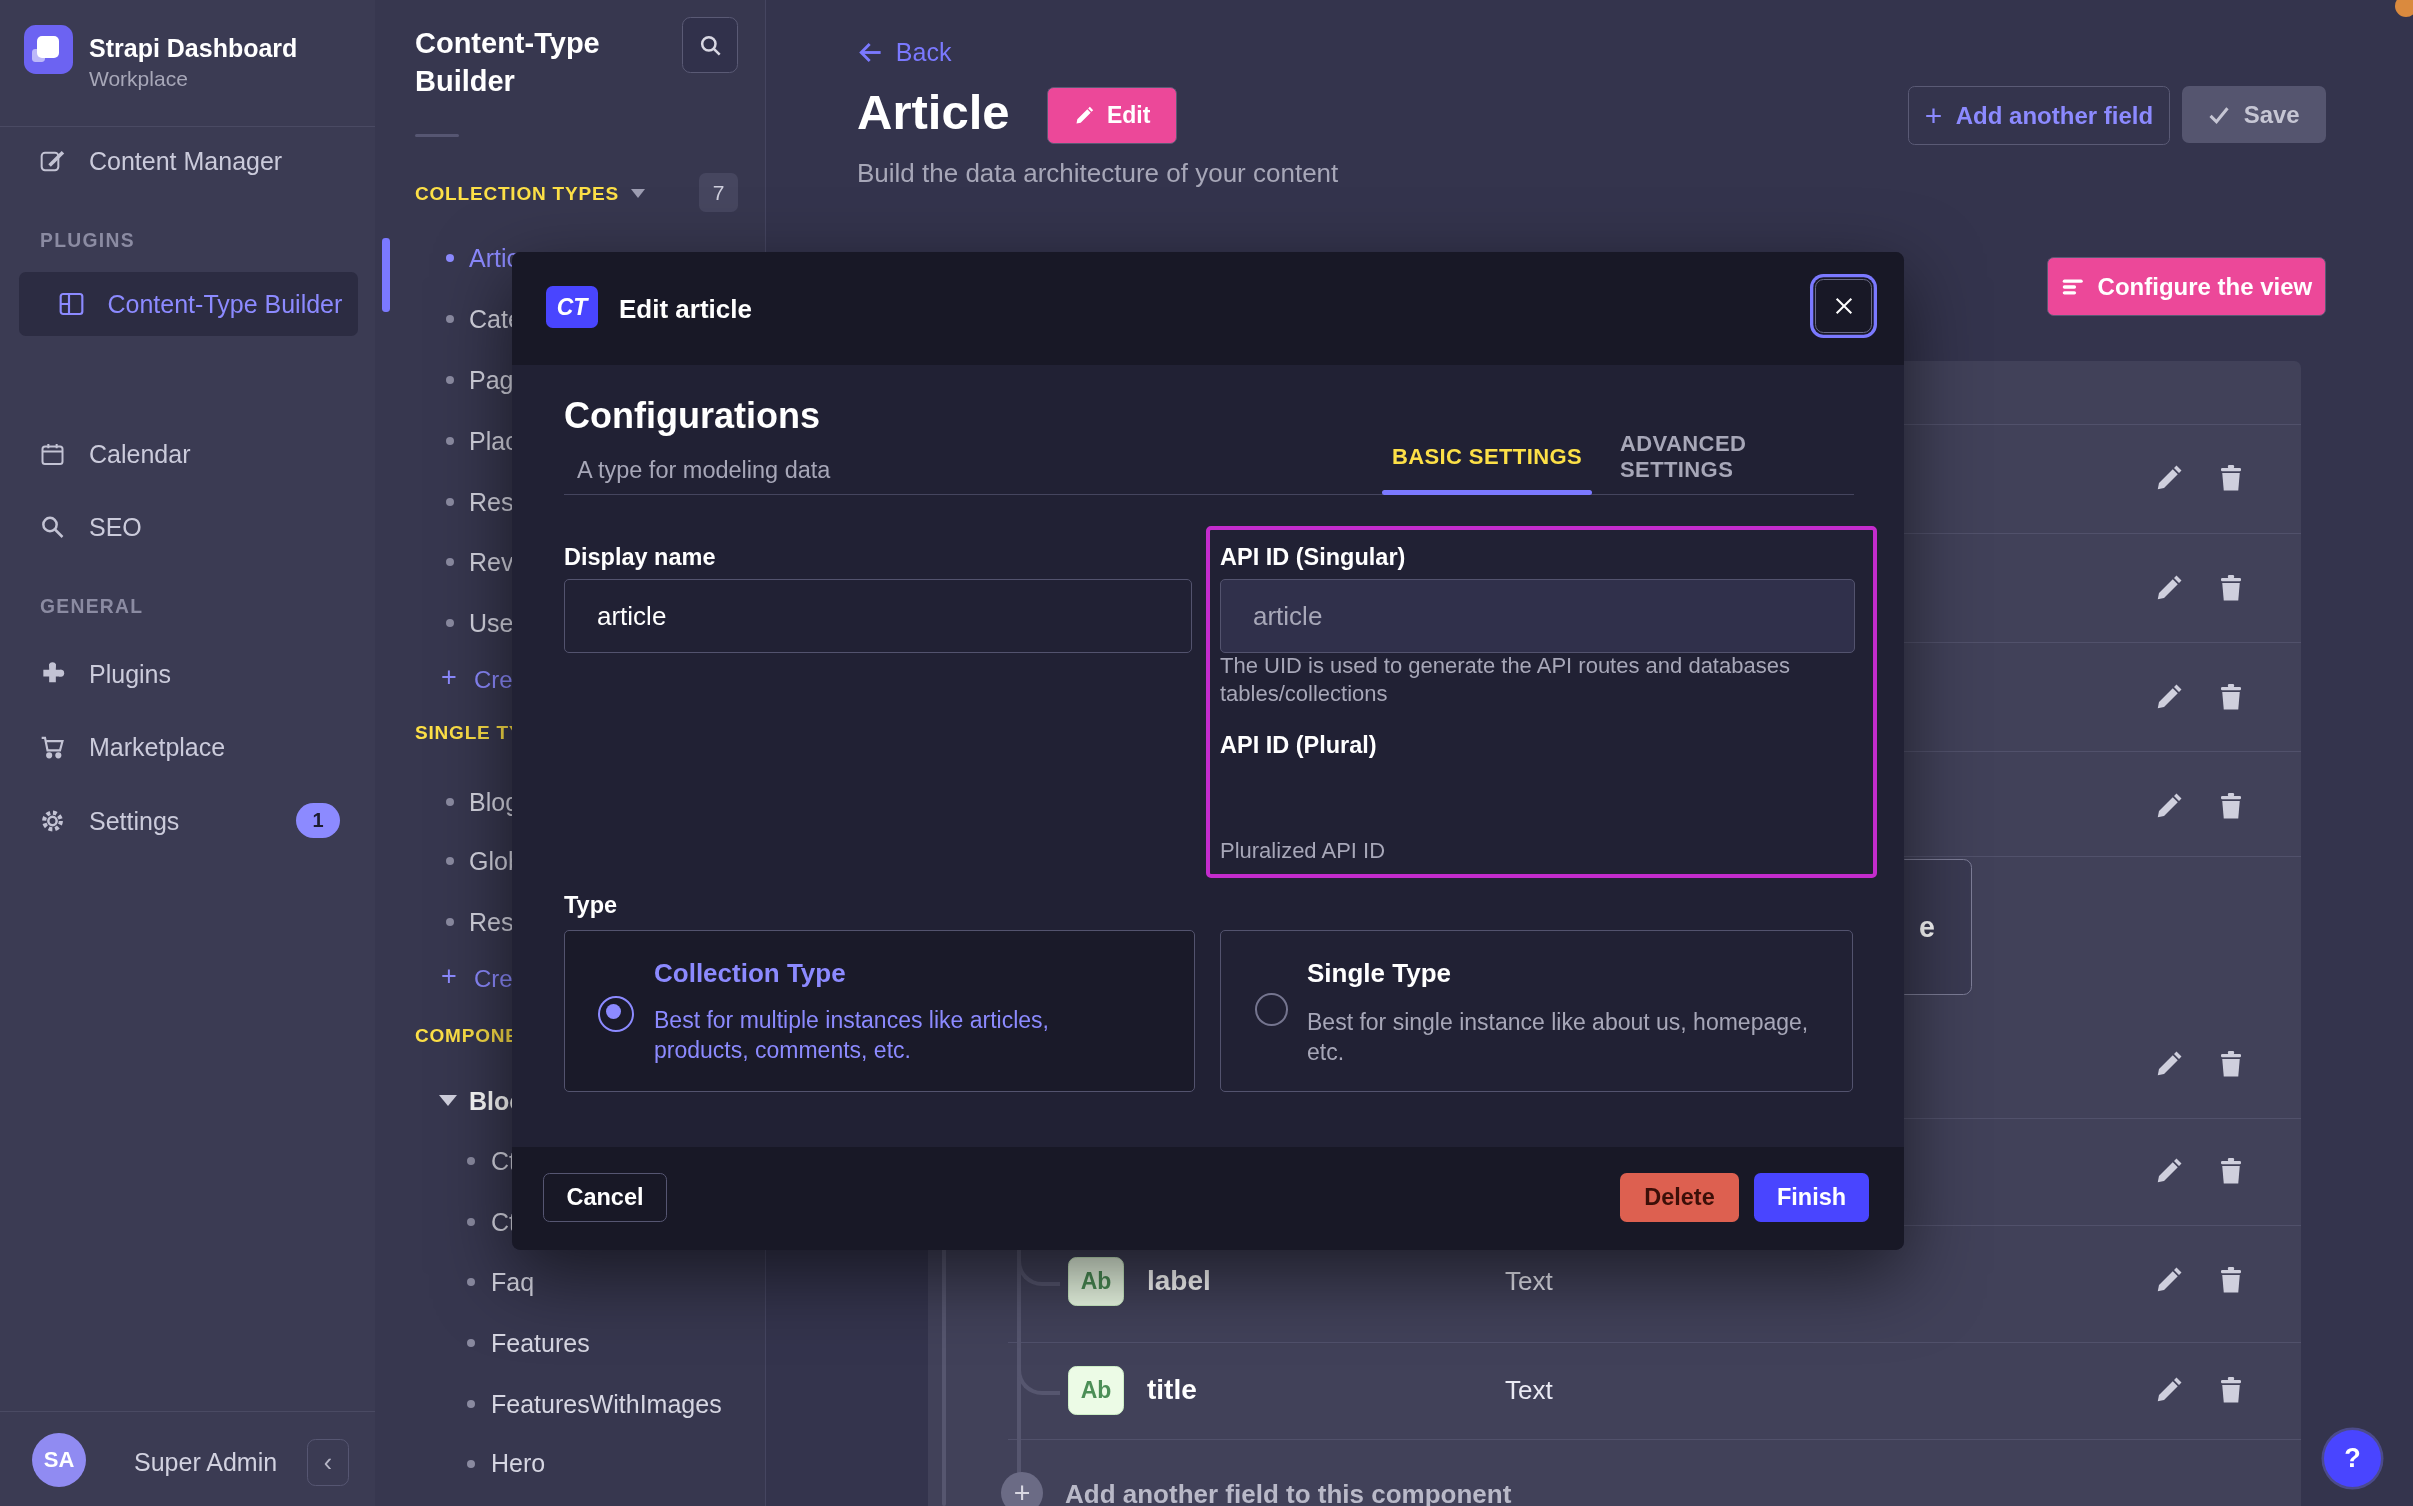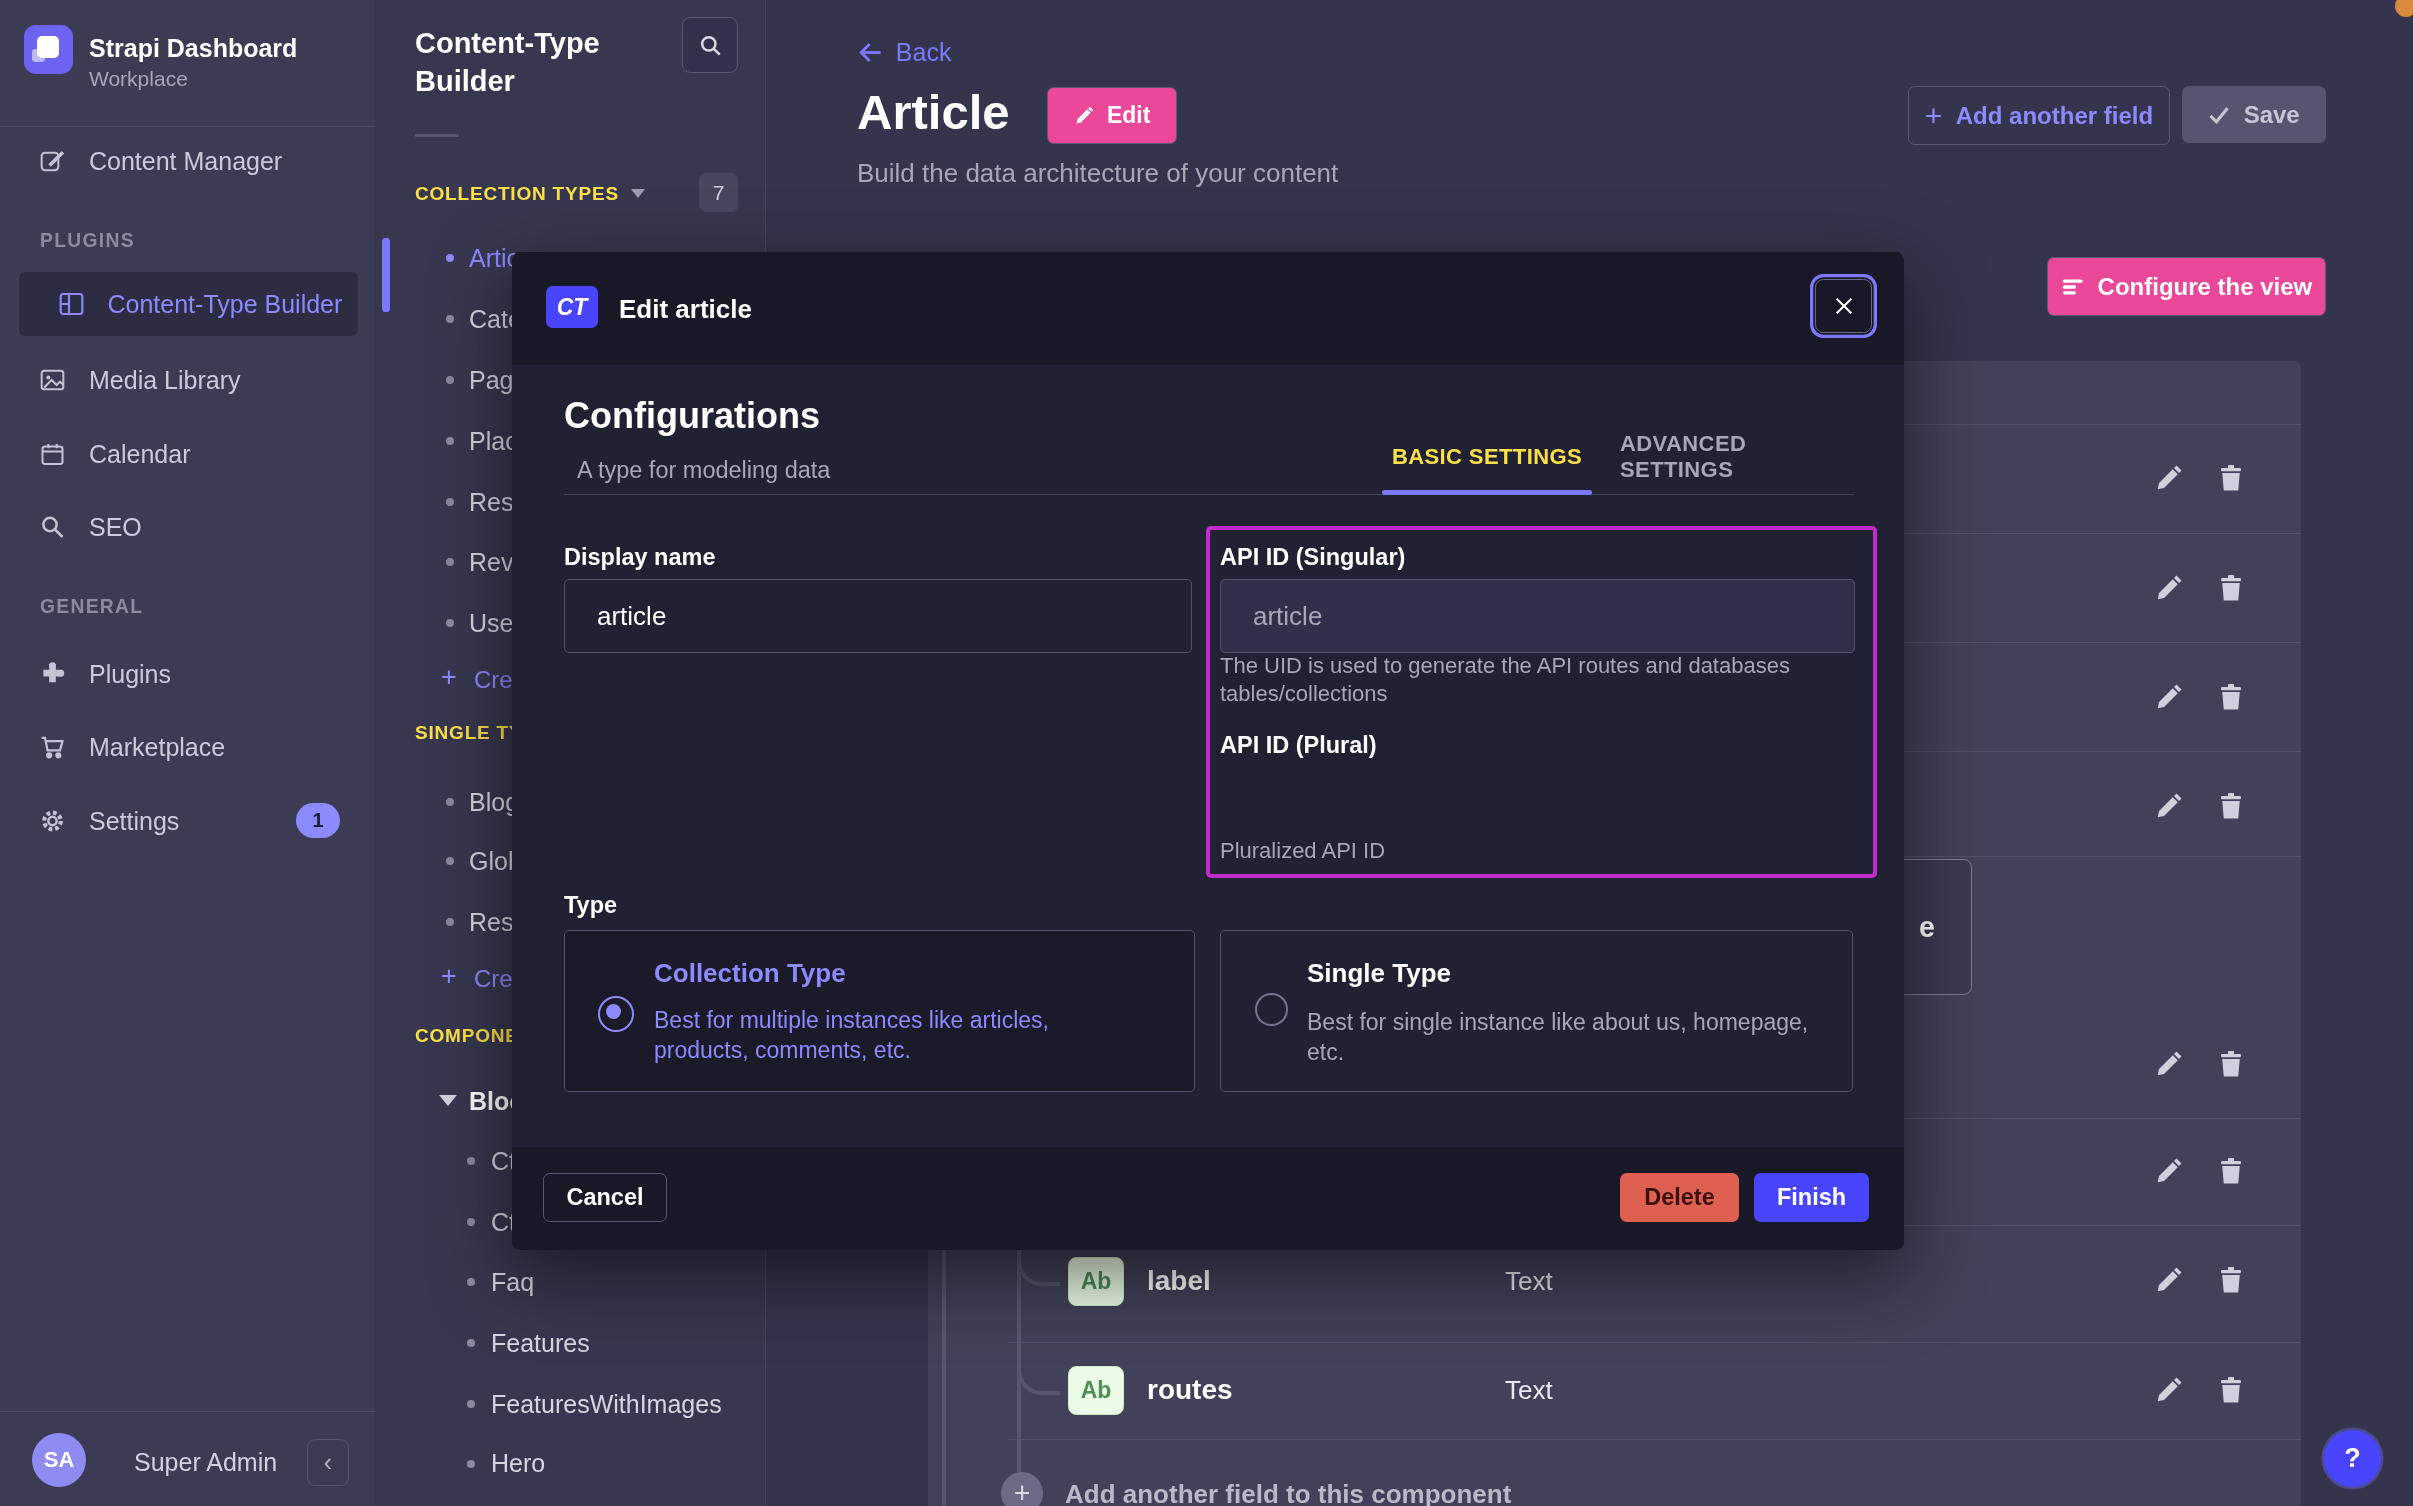--- a/index.html
+++ b/index.html
@@ -138,30 +138,20 @@
       <span class="sb-icon">
         <svg viewBox="0 0 30 30" width="25" height="25" fill="none" stroke="currentColor" stroke-width="2.6">
             <rect x="2" y="3" width="26" height="24" rx="3"></rect>
             <line x1="12" y1="3" x2="12" y2="27"></line>
             <line x1="2" y1="15" x2="12" y2="15"></line>
           </svg>
       </span>
       <span class="sb-label">Content-Type Builder</span>
     </div>
 
-    <div class="abs sb-item" style="top:348px">
-      <span class="sb-icon">
-        <svg viewBox="0 0 30 30" width="25" height="25" fill="none" stroke="currentColor" stroke-width="2.4">
-            <rect x="2" y="4" width="26" height="22" rx="3"></rect>
-            <circle cx="10" cy="12" r="2.4" fill="currentColor" stroke="none"></circle>
-            <path d="M5 24 L14 15 L20 21 L24 17 L28 21"></path>
-          </svg>
-      </span>
-      <span class="sb-label">Media Library</span>
-    </div>
 
     <div class="abs sb-item" style="top:422px">
       <span class="sb-icon">
         <svg viewBox="0 0 30 30" width="25" height="25" fill="none" stroke="currentColor" stroke-width="2.4">
             <rect x="3" y="6" width="24" height="21" rx="3"></rect>
             <line x1="3" y1="12" x2="27" y2="12"></line>
             <line x1="10" y1="3" x2="10" y2="8"></line>
             <line x1="20" y1="3" x2="20" y2="8"></line>
           </svg>
       </span>
@@ -426,21 +416,21 @@
     <span class="row-icon" style="left:1288px;top:904px">
         <svg viewBox="0 0 24 24" width="30" height="30" fill="#cfcfdd">
           <path d="M5 8h14l-1.2 14H6.2z"></path>
           <rect x="4" y="4" width="16" height="2.6" rx="1"></rect>
           <rect x="9.5" y="1.5" width="5" height="2.6" rx="1"></rect>
         </svg>
       </span>
 
     <div class="elbow" style="left:89px;top:980px"></div>
     <div class="ab-badge" style="left:140px;top:1005px">Ab</div>
-    <div class="row-name" style="left:219px;top:1029px">routes</div>
+    <div class="row-name" style="left:219px;top:1029px">title</div>
     <div class="row-type" style="left:577px;top:1029px">Text</div>
     <span class="row-icon" style="left:1226px;top:1014px">
         <svg viewBox="0 0 24 24" width="30" height="30" fill="#cfcfdd">
           <path d="M3 21l1-5L15 5l4 4L8 20l-5 1zM16 4l2-2 4 4-2 2z"></path>
         </svg>
       </span>
     <span class="row-icon" style="left:1288px;top:1014px">
         <svg viewBox="0 0 24 24" width="30" height="30" fill="#cfcfdd">
           <path d="M5 8h14l-1.2 14H6.2z"></path>
           <rect x="4" y="4" width="16" height="2.6" rx="1"></rect>

